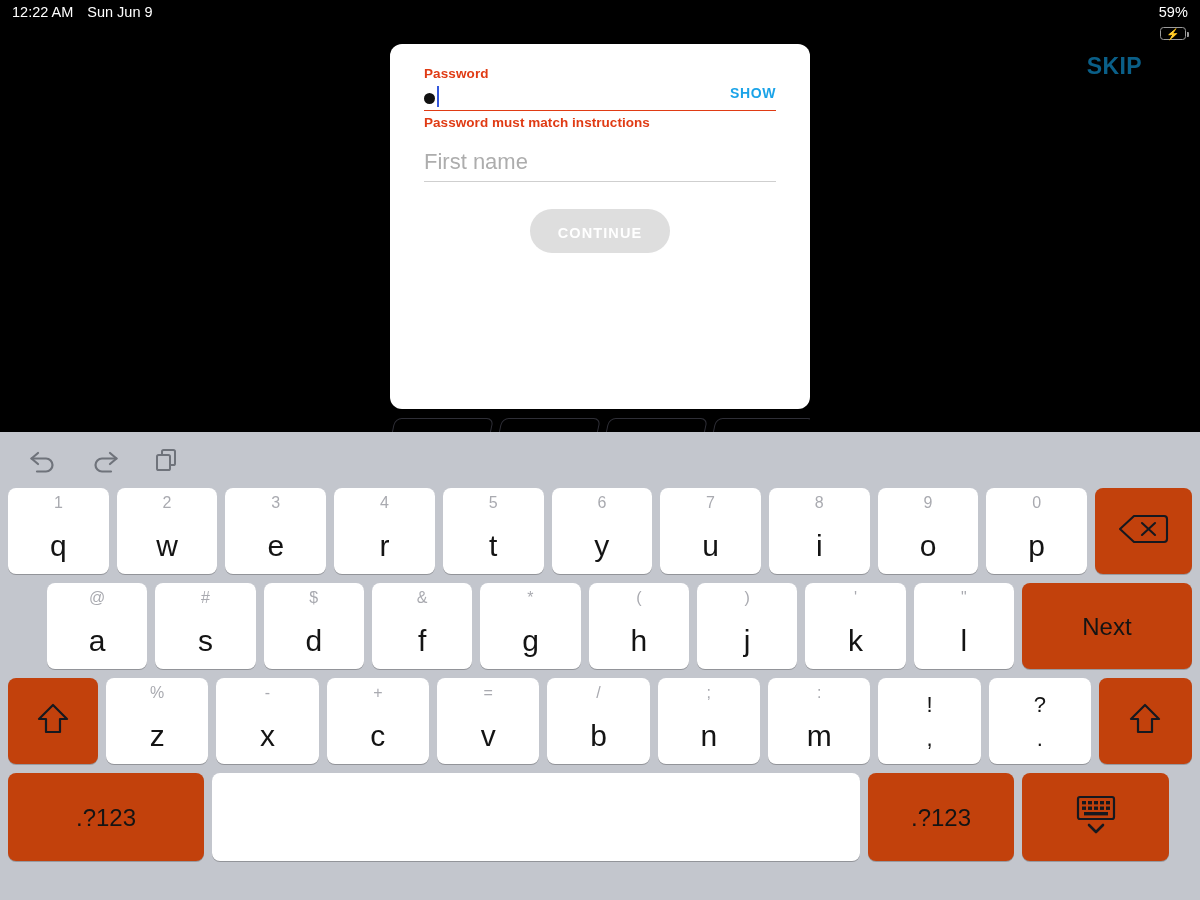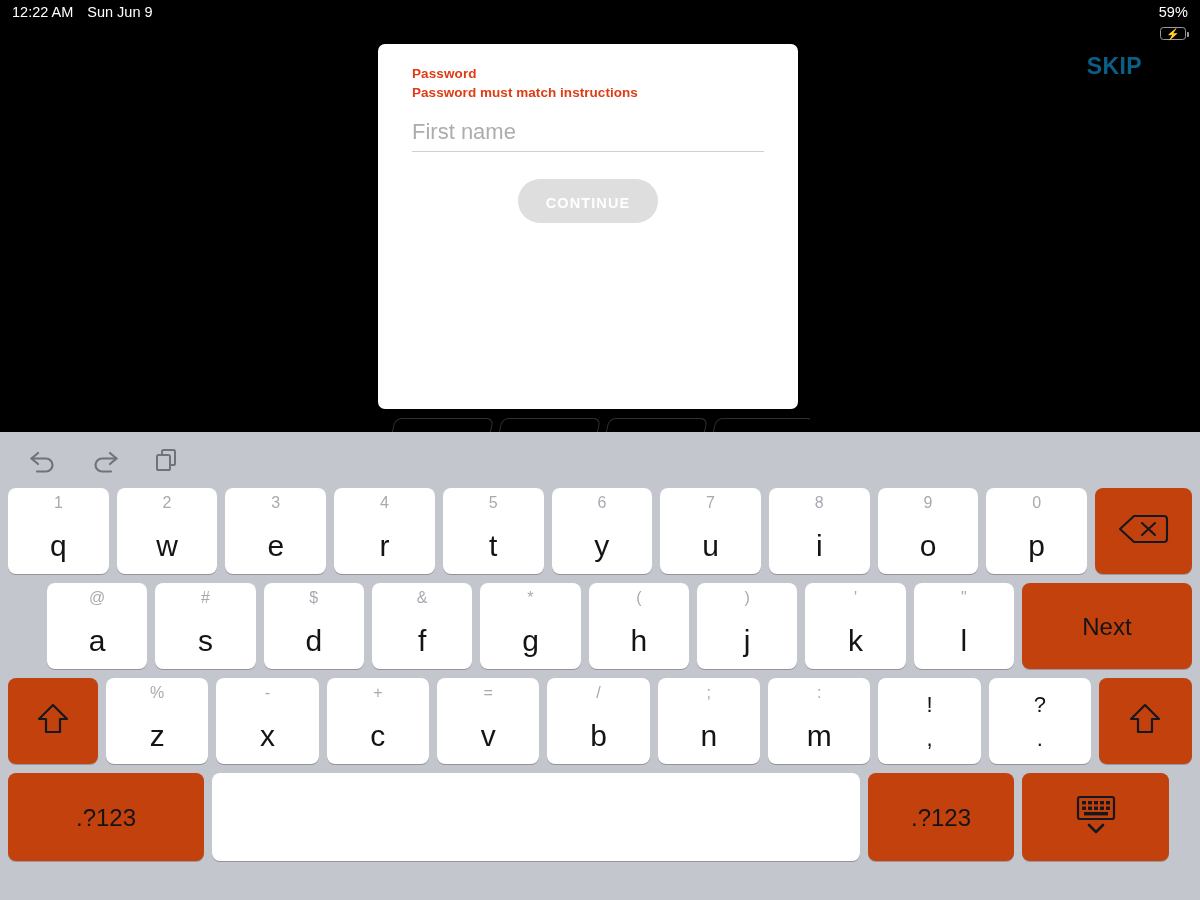--- a/index.html
+++ b/index.html
@@ -48,22 +48,22 @@
   }
   .tile {
     flex: 1; height: 46px; border: 1.4px solid #2e2e36; border-radius: 7px;
     transform: skewX(-12deg);
     display: flex; align-items: flex-end; justify-content: center;
     overflow: hidden;
   }
 
   
   #dialog {
-    position: absolute; left: 378px; top: 44px; width: 420px; height: 365px;
-    background: #fff; border-radius: 7px; padding: 22px 34px 0 34px;
+    position: absolute; left: 390px; top: 44px; width: 420px; height: 365px;
+    background: #fff; border-radius: 12px; padding: 22px 34px 0 34px;
   }
   .field-label {
     color: #e03b14; font-size: 13.5px; font-weight: 700; letter-spacing: .1px;
   }
   .pw-row {
     position: relative; height: 28px; display: flex; align-items: center;
     border-bottom: 1.6px solid #e03b14; margin-top: 2px;
   }
   .pw-dot {
     width: 11px; height: 11px; border-radius: 50%; background: #111;
@@ -174,20 +174,25 @@
   <div id="tiles">
     <div class="tile"></div>
     <div class="tile"></div>
     <div class="tile"></div>
     <div class="tile"></div>
   </div>
 
   <div id="dialog">
     <div class="field-label">Password</div>
 
+    <div class="pw-row">
+      <span class="pw-dot"></span>
+      <span class="caret"></span>
+      <span class="show-btn">SHOW</span>
+    </div>
 
     <div class="error-text">Password must match instructions</div>
 
     <div class="name-row">
       <span class="name-placeholder">First name</span>
     </div>
 
 
     <div class="continue-wrap">
       <button class="continue-btn">CONTINUE</button>

